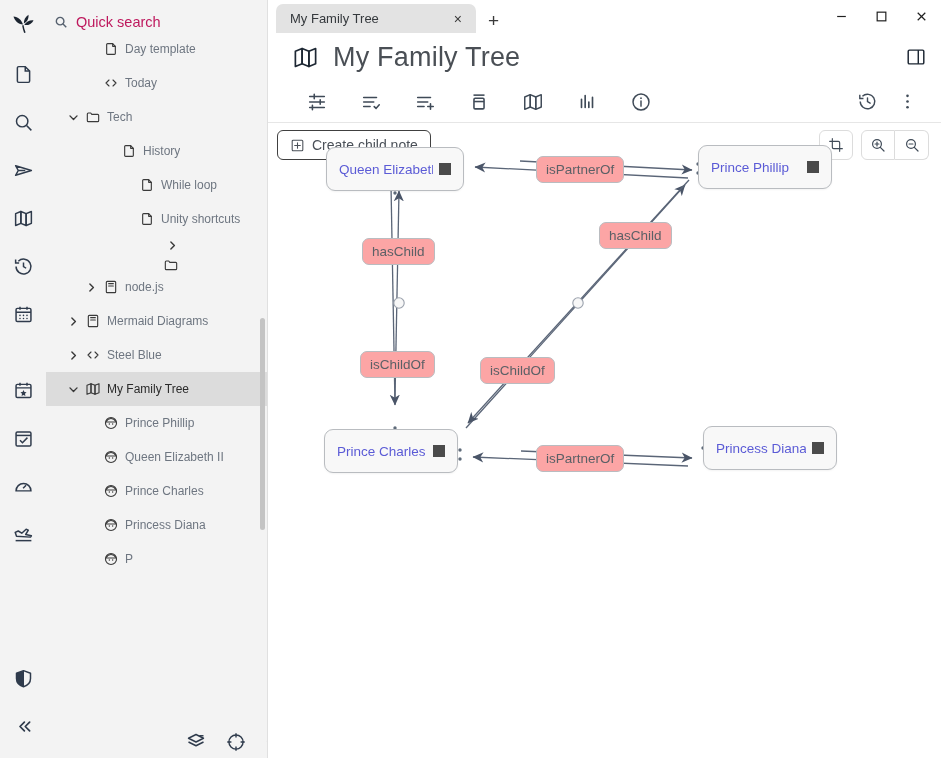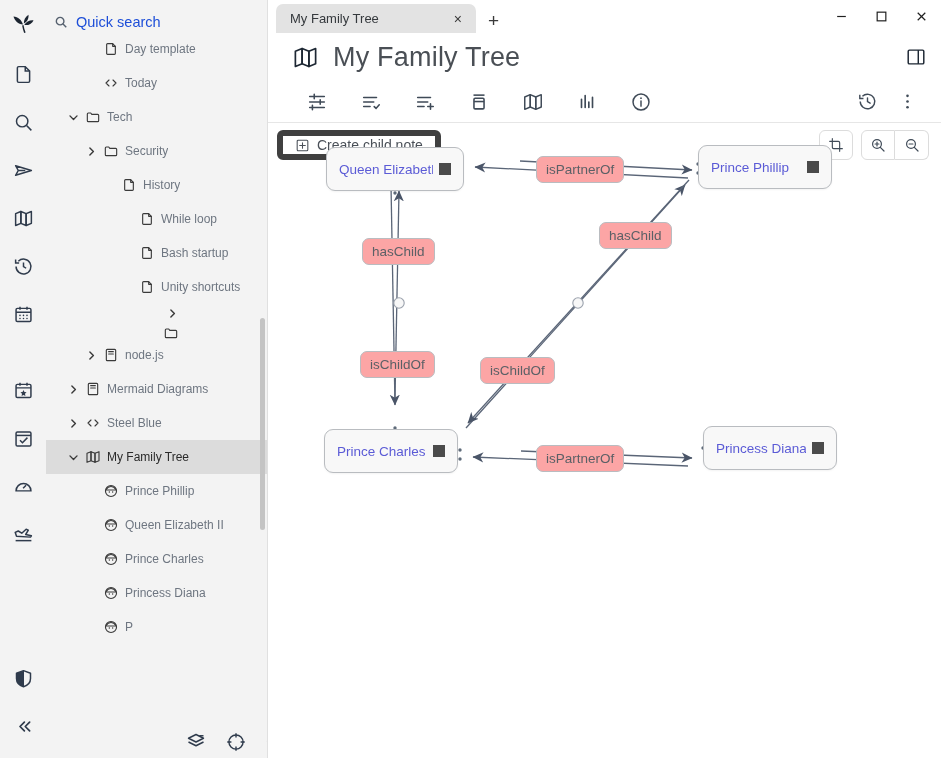--- a/index.html
+++ b/index.html
@@ -34,21 +34,21 @@
     background: #f3f3f3;
     position: relative;
     border-right: 1px solid #e0e0e0;
     overflow: hidden;
   }
   .search-row {
     height: 44px; display: flex; align-items: center;
     padding-left: 8px; gap: 8px;
   }
   .search-ico { color: #55606e; display:flex; }
-  .search-ph { color: #1d4ed8; font-size: 14.5px; }
+  .search-ph { color: #be185d; font-size: 14.5px; }
 
   .tree { position: absolute; top: 32px; left: 0; right: 0; bottom: 0; }
   .tree-item {
     height: 34px; display: flex; align-items: center;
     font-size: 12px; color: #6e7681; white-space: nowrap;
     cursor: pointer; padding-right: 4px;
   }
   .tree-item.active { background: #dcdcdc; color: #2a2a2a; }
   .tree-item .chev {
     width: 18px; display:flex; align-items:center; justify-content:center;
@@ -106,21 +106,21 @@
     justify-content: center; color: #3f4a57; cursor: pointer; }
   .tb-spacer { flex: 1 1 auto; }
   .tb-right { width: 40px; height: 36px; display:flex; align-items:center;
     justify-content:center; color:#3f4a57; cursor:pointer; }
 
   
   .diagram { flex: 1 1 auto; position: relative; background: #fff; overflow: hidden; }
 
   .create-btn {
     position: absolute; left: 9px; top: 7px;
-    height: 30px; border: 6px solid #404040; border-radius: 6px;
+    height: 30px; border: 1px solid #404040; border-radius: 6px;
     background: #fff; display: flex; align-items: center; gap: 7px;
     padding: 0 12px; cursor: pointer;
   }
   .create-btn-label { font-size: 14px; color: #4a5058; }
 
   .zoom-group { position: absolute; right: 12px; top: 7px; display: flex; gap: 8px; }
   .zg-btn {
     width: 34px; height: 30px; border: 1px solid #dcdcdc; background:#fff;
     display:flex; align-items:center; justify-content:center; cursor:pointer;
     color:#3f4a57;
@@ -299,62 +299,39 @@
             <path d="M5.5 9l6.5 6.5L18.5 9"></path>
           </svg>
         </span>
         <span class="ico">
           <svg width="16" height="16" viewBox="0 0 24 24" fill="none" stroke="#3a3a3a" stroke-width="1.7" stroke-linejoin="round" stroke-linecap="round">
             <path d="M3.5 7.5a1.5 1.5 0 0 1 1.5-1.5h3.6l1.6 2H19a1.5 1.5 0 0 1 1.5 1.5v8A1.5 1.5 0 0 1 19 19H5a1.5 1.5 0 0 1-1.5-1.5z"></path>
           </svg>
         </span>
         <span class="tree-label">Tech</span>
       </div>
-      <div class="tree-item" style="padding-left: 36px;">
-        <span class="chev">
-          <svg width="13" height="13" viewBox="0 0 24 24" fill="none" stroke="#3a3a3a" stroke-width="2.6" stroke-linecap="round" stroke-linejoin="round">
-            <path d="M9 5.5 15.5 12 9 18.5"></path>
-          </svg>
-        </span>
-        <span class="ico">
-          <svg width="16" height="16" viewBox="0 0 24 24" fill="none" stroke="#3a3a3a" stroke-width="1.7" stroke-linejoin="round" stroke-linecap="round">
-            <path d="M3.5 7.5a1.5 1.5 0 0 1 1.5-1.5h3.6l1.6 2H19a1.5 1.5 0 0 1 1.5 1.5v8A1.5 1.5 0 0 1 19 19H5a1.5 1.5 0 0 1-1.5-1.5z"></path>
-          </svg>
-        </span>
-        <span class="tree-label">Security</span>
-      </div>
       <div class="tree-item" style="padding-left: 54px;">
         <span class="chev"></span>
         <span class="ico">
           <svg width="16" height="16" viewBox="0 0 24 24" fill="none" stroke="#3a3a3a" stroke-width="1.7" stroke-linejoin="round" stroke-linecap="round">
             <path d="M14.5 4H6.8A1.3 1.3 0 0 0 5.5 5.3v13.4A1.3 1.3 0 0 0 6.8 20h10.4a1.3 1.3 0 0 0 1.3-1.3V8z"></path>
             <path d="M14.5 4v4h4"></path>
           </svg>
         </span>
         <span class="tree-label">History</span>
       </div>
       <div class="tree-item" style="padding-left: 72px;">
         <span class="chev"></span>
         <span class="ico">
           <svg width="16" height="16" viewBox="0 0 24 24" fill="none" stroke="#3a3a3a" stroke-width="1.7" stroke-linejoin="round" stroke-linecap="round">
             <path d="M14.5 4H6.8A1.3 1.3 0 0 0 5.5 5.3v13.4A1.3 1.3 0 0 0 6.8 20h10.4a1.3 1.3 0 0 0 1.3-1.3V8z"></path>
             <path d="M14.5 4v4h4"></path>
           </svg>
         </span>
         <span class="tree-label">While loop</span>
-      </div>
-      <div class="tree-item" style="padding-left: 72px;">
-        <span class="chev"></span>
-        <span class="ico">
-          <svg width="16" height="16" viewBox="0 0 24 24" fill="none" stroke="#3a3a3a" stroke-width="1.7" stroke-linejoin="round" stroke-linecap="round">
-            <path d="M14.5 4H6.8A1.3 1.3 0 0 0 5.5 5.3v13.4A1.3 1.3 0 0 0 6.8 20h10.4a1.3 1.3 0 0 0 1.3-1.3V8z"></path>
-            <path d="M14.5 4v4h4"></path>
-          </svg>
-        </span>
-        <span class="tree-label">Bash startup</span>
       </div>
       <div class="tree-item" style="padding-left: 72px;">
         <span class="chev"></span>
         <span class="ico">
           <svg width="16" height="16" viewBox="0 0 24 24" fill="none" stroke="#3a3a3a" stroke-width="1.7" stroke-linejoin="round" stroke-linecap="round">
             <path d="M14.5 4H6.8A1.3 1.3 0 0 0 5.5 5.3v13.4A1.3 1.3 0 0 0 6.8 20h10.4a1.3 1.3 0 0 0 1.3-1.3V8z"></path>
             <path d="M14.5 4v4h4"></path>
           </svg>
         </span>
         <span class="tree-label">Unity shortcuts</span>

